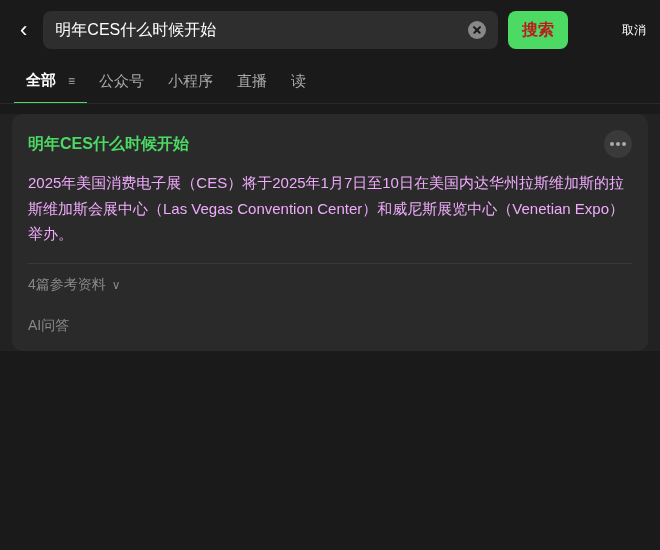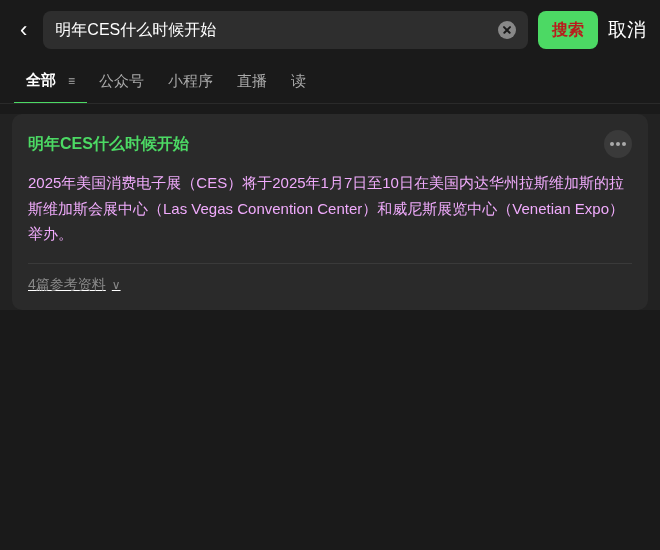--- a/index.html
+++ b/index.html
@@ -88,24 +88,25 @@
       border: none;
       border-radius: 8px;
       padding: 0 14px;
       height: 38px;
       cursor: pointer;
       flex-shrink: 0;
     }
 
     .cancel-btn {
       color: #ffffff;
-      font-size: 19px;
+      font-size: 12px;
       cursor: pointer;
       flex-shrink: 0;
       white-space: nowrap;
+      margin-left: 44px;
     }
 
     
     .filter-tabs {
       display: flex;
       align-items: center;
       background-color: #1a1a1a;
       border-bottom: 1px solid #2a2a2a;
       padding: 0 14px;
       overflow-x: auto;
@@ -193,21 +194,20 @@
     }
 
     .references {
       margin-top: 16px;
       padding-top: 12px;
       border-top: 1px solid #3a3a3a;
       display: flex;
       align-items: center;
       gap: 6px;
       cursor: pointer;
-      text-decoration: underline;
     }
 
     .references-text {
       color: #888888;
       font-size: 14px;
     }
 
     .chevron-icon {
       color: #888888;
       font-size: 12px;
@@ -264,15 +264,18 @@
         <span class="more-dot"></span>
         <span class="more-dot"></span>
         <span class="more-dot"></span>
       </div>
     </div>
     <div class="ai-card-body">2025年美国消费电子展（CES）将于2025年1月7日至10日在美国内达华州拉斯维加斯的拉斯维加斯会展中心（Las Vegas Convention Center）和威尼斯展览中心（Venetian Expo）举办。</div>
     <div class="references">
       <span class="references-text">4篇参考资料</span>
       <span class="chevron-icon">∨</span>
     </div>
+    <div class="ai-answer-label">
+      <span class="ai-answer-text">AI问答</span>
+    </div>
   </div>
 
 </div>
 
 </body></html>

